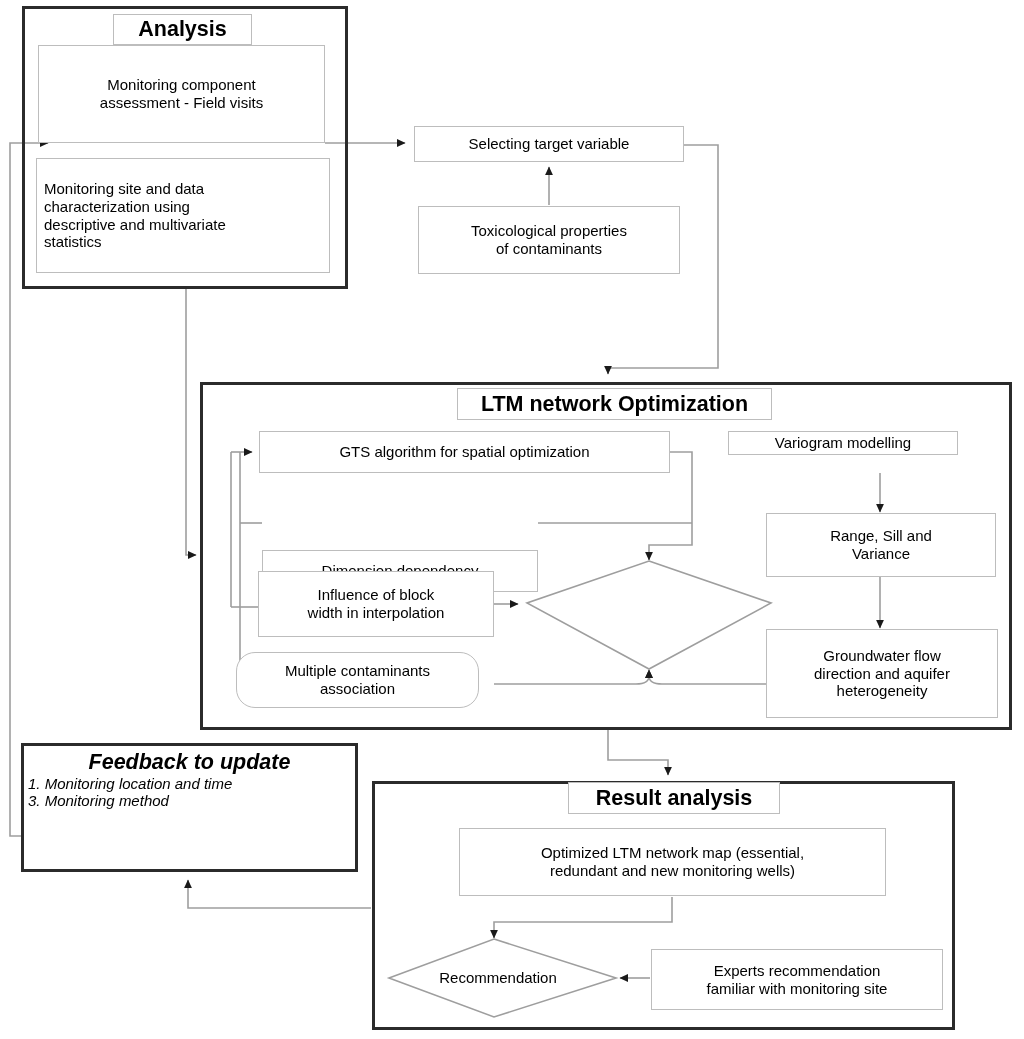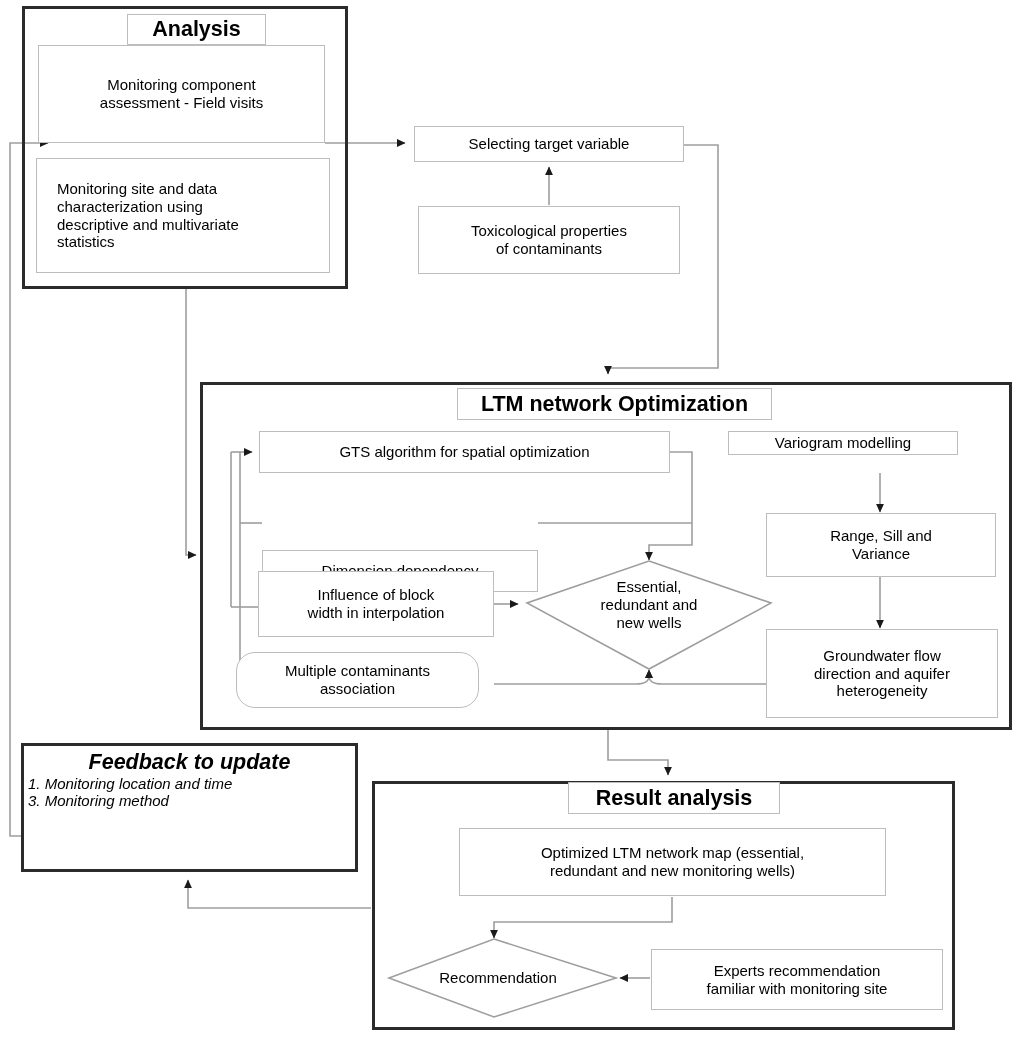--- a/index.html
+++ b/index.html
@@ -40,21 +40,21 @@
     align-items: center;
     justify-content: center;
     text-align: center;
     color: #000000;
     line-height: 1.18;
     padding: 2px 4px;
   }
   .node.left-align {
     justify-content: flex-start;
     text-align: left;
-    padding-left: 20px;
+    padding-left: 7px;
   }
   .title-chip {
     position: absolute;
     border: 1px solid #bdbdbd;
     background: #ffffff;
     box-sizing: border-box;
     display: flex;
     align-items: center;
     justify-content: center;
     font-weight: bold;
@@ -149,21 +149,21 @@
 
       <path d="M371,908 L188,908 L188,880" marker-end="url(#ah)"></path>
 
       <path d="M649,561 L771,603 L649,669 L527,603 Z"></path>
 
       <path d="M494,939 L616,978 L494,1017 L389,978 Z"></path>
     </g>
   </svg>
 
   <div class="container-box" style="left:22px; top:6px; width:326px; height:283px;"></div>
-  <div class="title-chip fs22" style="left:113px; top:14px; width:139px; height:31px;margin-left:14px;">Analysis</div>
+  <div class="title-chip fs22" style="left:113px; top:14px; width:139px; height:31px;">Analysis</div>
 
   <div class="node fs21" style="left:38px; top:45px; width:287px; height:98px; white-space:pre-line;">Monitoring component
 assessment - Field visits</div>
 
   <div class="node left-align fs21" style="left:36px; top:158px; width:294px; height:115px; white-space:pre-line;">Monitoring site and data
 characterization using
 descriptive and multivariate
 statistics</div>
 
   <div class="node fs21" style="left:414px; top:126px; width:270px; height:36px;">Selecting target variable</div>
@@ -177,23 +177,20 @@
   <div class="node fs21" style="left:259px; top:431px; width:411px; height:42px;">GTS algorithm for spatial optimization</div>
 
   <div class="node fs21" style="left:262px; top:502px; width:276px; height:42px;margin-top:48px;">Dimension dependency</div>
 
   <div class="node fs21" style="left:258px; top:571px; width:236px; height:66px; white-space:pre-line;">Influence of block
 width in interpolation</div>
 
   <div class="node fs21" style="left:236px; top:652px; width:243px; height:56px; white-space:pre-line;border-radius:19px;">Multiple  contaminants
 association</div>
 
-  <div class="diamond-label fs21" style="left:567px; top:560px; width:164px; height:90px; white-space:pre-line;">Essential,
-redundant and
-new wells</div>
 
   <div class="node fs21" style="left:728px; top:431px; width:230px; height:24px;">Variogram modelling</div>
 
   <div class="node fs21" style="left:766px; top:513px; width:230px; height:64px; white-space:pre-line;">Range, Sill and
 Variance</div>
 
   <div class="node fs21" style="left:766px; top:629px; width:232px; height:89px; white-space:pre-line;">Groundwater flow
 direction and aquifer
 heterogeneity</div>
 

